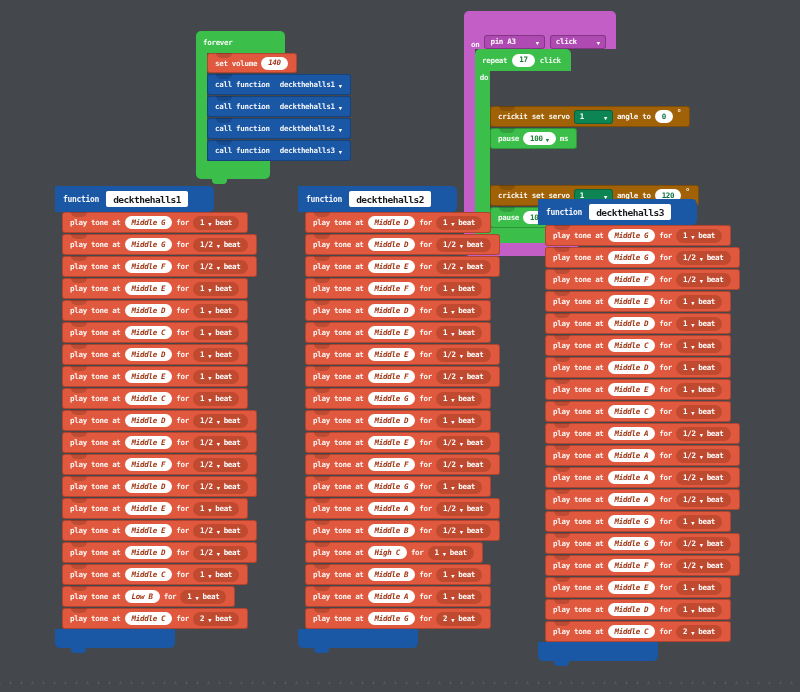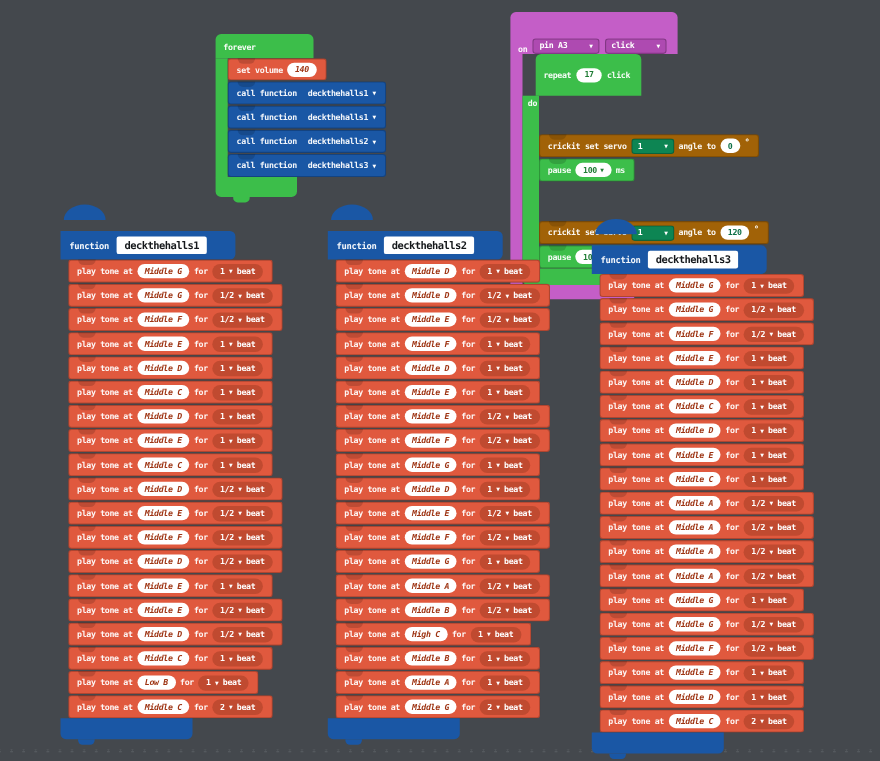--- a/index.html
+++ b/index.html
@@ -84,32 +84,32 @@
 
   
   .forever-header{width:89px;}
   .forever-spine{width:11px;}
   .forever-foot{width:74px;}
 
   
   .pin-header{height:38px;align-items:flex-end;}
   .pin-spine{width:11px;}
   .pin-foot{width:114px;height:13px;}
-  .repeat-header{height:38px;margin-left:12px;}
+  .repeat-header{height:22px;}
   .repeat-spine{width:15px;color:rgba(255,255,255,0.95);padding:2px 0 0 3px;box-sizing:border-box;}
   .repeat-foot{width:86px;height:15px;}
 
   
   .fn-dome{
     position:absolute;left:3px;top:0;width:38px;height:14px;
     background:#1a57a5;border-radius:19px 19px 0 0 / 14px 14px 0 0;
   }
   .fn-header{
     position:relative;display:inline-flex;align-items:center;gap:7px;
-    height:26px;margin-top:24px;padding:0 26px 0 8px;
+    height:26px;margin-top:0;padding:0 26px 0 8px;
     background:#1a57a5;border-radius:0 5px 5px 0;box-sizing:border-box;white-space:nowrap;
   }
   .fn-input{
     background:#fff;border-radius:2px;padding:2.5px 7px;
     color:#15181b;font-size:9.5px;letter-spacing:-0.5px;line-height:11px;
   }
   .fn-body{padding-left:7px;}
   .fn-foot{width:120px;height:19px;background:#1a57a5;border-radius:0 0 5px 5px;position:relative;}
   .fn-foot::after{
     content:'';position:absolute;left:16px;top:100%;width:15px;height:5px;

